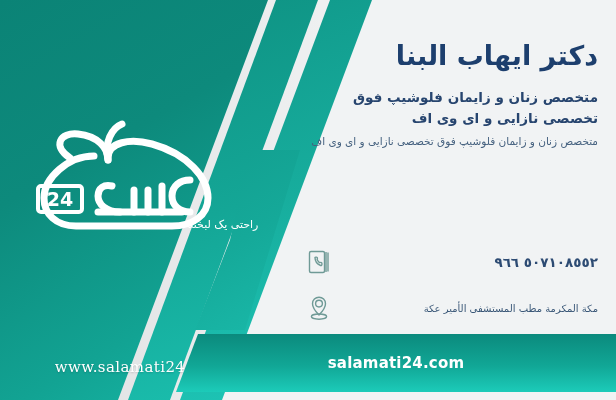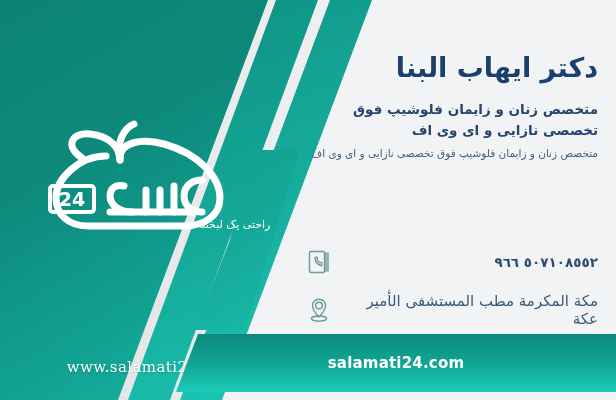--- a/index.html
+++ b/index.html
@@ -46,36 +46,36 @@
   }
   .shadowline2{
     position:absolute;left:0;top:0;width:400px;height:400px;
     background:linear-gradient(90deg,rgba(0,0,0,.14),rgba(0,0,0,0));
     clip-path:polygon(318px 0, 332px 0, 184px 400px, 170px 400px);
     opacity:.5;
   }
 
   
   .logo{
-    position:absolute;left:24px;top:112px;width:250px;height:150px;
+    position:absolute;left:12px;top:112px;width:250px;height:150px;
     color:#ffffff;
   }
   .logo svg{display:block;width:250px;height:120px;}
   .logo-url{
     position:absolute;left:12px;top:246px;width:230px;
     text-align:center;color:#ffffff;
     font-family:"DejaVu Serif","Liberation Serif",serif;
     font-size:15px;letter-spacing:.4px;direction:ltr;
     text-shadow:0 1px 2px rgba(0,0,0,.18);
   }
 
   
   .content{
     position:absolute;right:0;top:0;width:330px;height:340px;
-    padding:16px 18px;box-sizing:border-box;text-align:right;
+    padding:4px 18px;box-sizing:border-box;text-align:right;
   }
   .doc-name{
     margin-top:34px;
     font-size:27px;font-weight:bold;color:#1d3f6e;
     letter-spacing:0;line-height:1.3;
   }
   .doc-spec{
     margin-top:14px;
     font-size:13.5px;font-weight:bold;color:#27456f;
     line-height:1.55;
@@ -94,21 +94,21 @@
     gap:12px;margin-bottom:14px;
   }
   .info-text{
     font-size:12px;color:#2c4a72;direction:rtl;
     letter-spacing:.4px;text-align:right;flex:1;
   }
   .info-text.phone{
     font-size:13.5px;font-weight:bold;letter-spacing:1px;
     color:#2d4b73;padding-left:14px;
   }
-  .info-text.addr{font-size:15px;color:#3b5878;}
+  .info-text.addr{font-size:10px;color:#3b5878;}
   .icon-box{
     width:30px;height:32px;flex:0 0 30px;
     display:flex;align-items:center;justify-content:center;
     color:#6f9a96;
   }
   .icon-box svg{display:block;}
 
   
   .footer{
     position:absolute;left:176px;bottom:8px;width:440px;height:58px;

